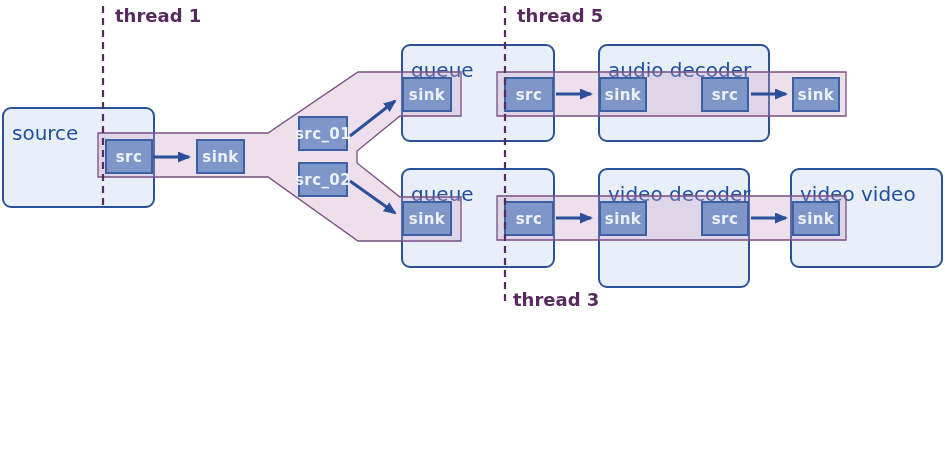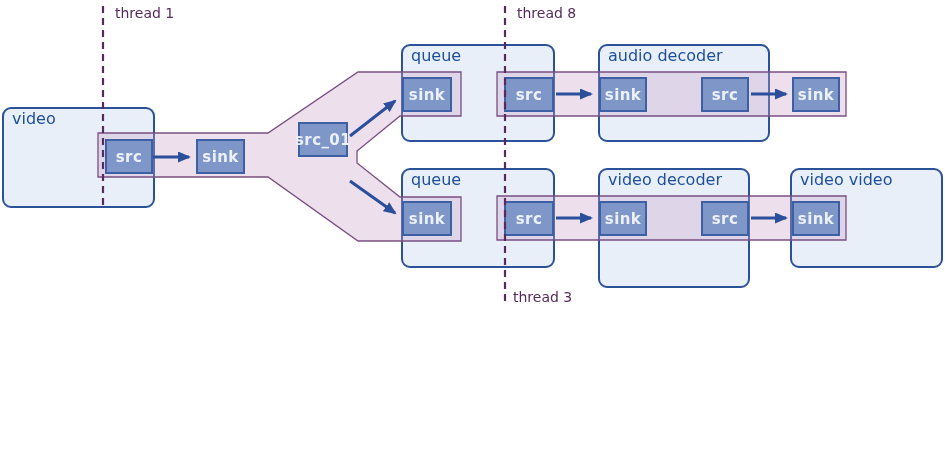--- a/index.html
+++ b/index.html
@@ -7,50 +7,50 @@
     position:relative;width:945px;height:449px;background:#fff;overflow:hidden;
     font-family:"DejaVu Sans","Liberation Sans",sans-serif;
   }
   .el{
     position:absolute;box-sizing:border-box;
     background:var(--element-fill);
     border:2px solid var(--element-border);
     border-radius:9px;z-index:1;
   }
   .el .title{
-    display:inline-block;padding:0 8px;
-    font-size:16px;color:var(--title-text);line-height:1.25;
+    display:inline-block;padding:12px 8px;
+    font-size:20px;color:var(--title-text);line-height:1.25;
     white-space:nowrap;
   }
   svg.layer{position:absolute;left:0;top:0;z-index:2;}
   svg.layer.wires{z-index:4;}
   .band{fill:var(--band-fill);stroke:var(--band-border);stroke-width:1.3;}
   .arrow{stroke:var(--arrow);stroke-width:3;fill:none;}
   .ah{fill:var(--arrow);}
   .tline{stroke:var(--thread);stroke-width:2.2;stroke-dasharray:7 5;fill:none;}
   .pad{
     position:absolute;box-sizing:border-box;z-index:3;
     background:var(--pad-fill);
     border:2px solid var(--pad-border);
     display:flex;align-items:center;justify-content:center;
     font-size:15px;font-weight:bold;letter-spacing:.4px;
     color:var(--pad-text);
   }
   .thread-label{
-    position:absolute;z-index:5;font-size:14px;font-weight:normal;
+    position:absolute;z-index:5;font-size:18px;font-weight:bold;
     color:var(--thread);white-space:nowrap;
   }
 </style>
 </head>
 <body>
 
 <div class="stage">
 
   <div class="el" style="left:2px;top:107px;width:153px;height:101px">
-    <span class="title">video</span>
+    <span class="title">source</span>
   </div>
   <div class="el" style="left:401px;top:44px;width:154px;height:98px">
     <span class="title">queue</span>
   </div>
   <div class="el" style="left:598px;top:44px;width:172px;height:98px">
     <span class="title">audio decoder</span>
   </div>
   <div class="el" style="left:401px;top:168px;width:154px;height:100px">
     <span class="title">queue</span>
   </div>
@@ -62,21 +62,22 @@
   </div>
 
   <svg class="layer" width="945" height="449">
     <path class="band" d="M98,133 L268,133 L358,72 L461,72 L461,116 L400,116 L357,151 L357,163 L400,197 L461,197 L461,241 L358,241 L268,177 L98,177 Z"></path>
     <path class="band" d="M497,72 L846,72 L846,116 L497,116 Z"></path>
     <path class="band" d="M497,196 L846,196 L846,240 L497,240 Z"></path>
   </svg>
 
   <div class="pad" style="left:105px;top:139px;width:48px;height:35px">src</div>
   <div class="pad" style="left:196px;top:139px;width:49px;height:35px">sink</div>
-  <div class="pad" style="left:298px;top:122px;width:50px;height:35px">src_01</div>
+  <div class="pad" style="left:298px;top:116px;width:50px;height:35px">src_01</div>
+  <div class="pad" style="left:298px;top:162px;width:50px;height:35px">src_02</div>
 
   <div class="pad" style="left:402px;top:77px;width:50px;height:35px">sink</div>
   <div class="pad" style="left:504px;top:77px;width:50px;height:35px">src</div>
   <div class="pad" style="left:599px;top:77px;width:48px;height:35px">sink</div>
   <div class="pad" style="left:701px;top:77px;width:48px;height:35px">src</div>
   <div class="pad" style="left:792px;top:77px;width:48px;height:35px">sink</div>
 
   <div class="pad" style="left:402px;top:201px;width:50px;height:35px">sink</div>
   <div class="pad" style="left:504px;top:201px;width:50px;height:35px">src</div>
   <div class="pad" style="left:599px;top:201px;width:48px;height:35px">sink</div>
@@ -94,16 +95,16 @@
     <path class="arrow" d="M350,181 L395,213" marker-end="url(#ah)"></path>
     <path class="arrow" d="M556,94 L591,94" marker-end="url(#ah)"></path>
     <path class="arrow" d="M751,94 L786,94" marker-end="url(#ah)"></path>
     <path class="arrow" d="M556,218 L591,218" marker-end="url(#ah)"></path>
     <path class="arrow" d="M751,218 L786,218" marker-end="url(#ah)"></path>
     <path class="tline" d="M103,6 L103,210"></path>
     <path class="tline" d="M505,6 L505,305"></path>
   </svg>
 
   <div class="thread-label" style="left:115px;top:5px">thread 1</div>
-  <div class="thread-label" style="left:517px;top:5px">thread 8</div>
+  <div class="thread-label" style="left:517px;top:5px">thread 5</div>
   <div class="thread-label" style="left:513px;top:289px">thread 3</div>
 
 </div>
 
 </body></html>

